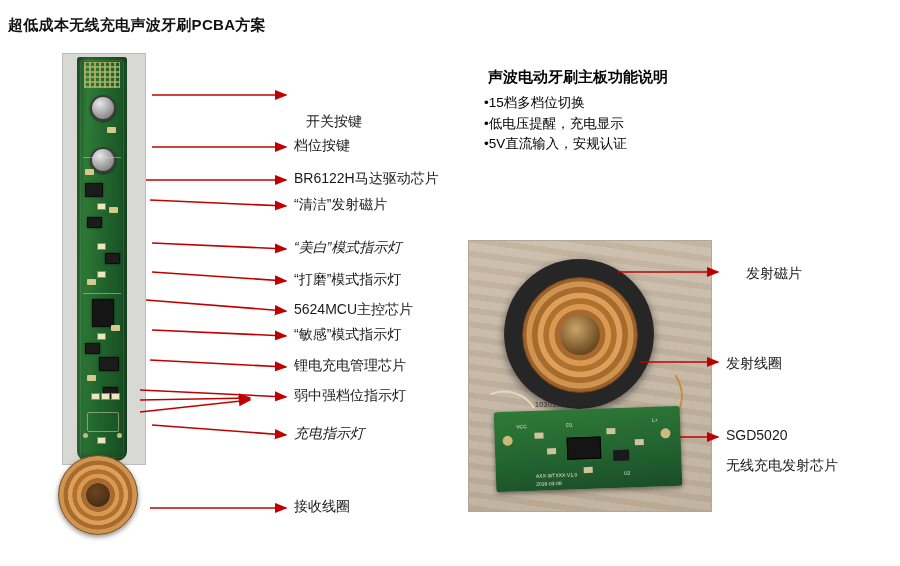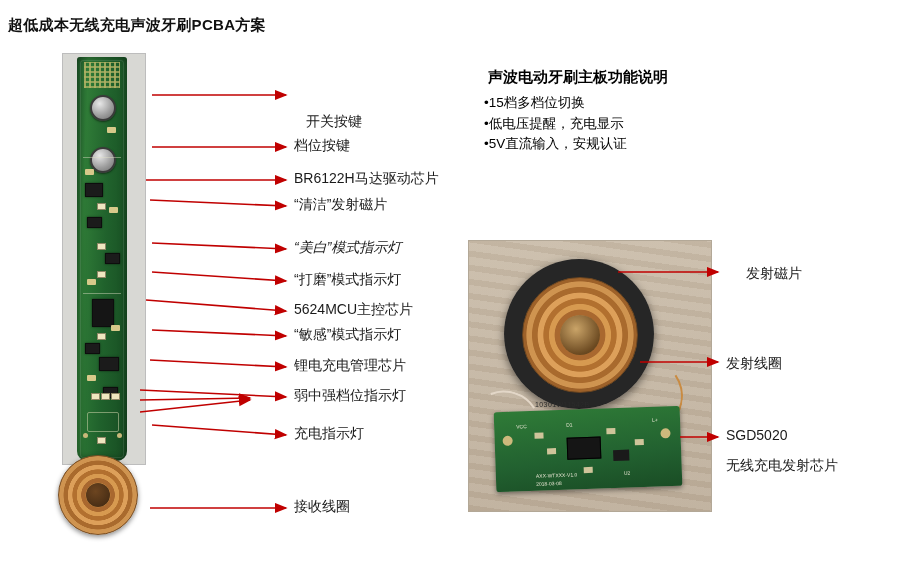--- a/index.html
+++ b/index.html
@@ -377,21 +377,21 @@
   <div class="label" style="left:306px; top:85px;margin-top:28px;">开关按键</div>
   <div class="label" style="left:294px; top:137px;">档位按键</div>
   <div class="label bold" style="left:294px; top:170px;">BR6122H马达驱动芯片</div>
   <div class="label" style="left:294px; top:196px;">“清洁”发射磁片</div>
   <div class="label" style="left:294px; top:239px;font-style:italic;">“美白”模式指示灯</div>
   <div class="label" style="left:294px; top:271px;">“打磨”模式指示灯</div>
   <div class="label bold" style="left:294px; top:301px;">5624MCU主控芯片</div>
   <div class="label" style="left:294px; top:326px;">“敏感”模式指示灯</div>
   <div class="label" style="left:294px; top:357px;">锂电充电管理芯片</div>
   <div class="label" style="left:294px; top:387px;">弱中强档位指示灯</div>
-  <div class="label" style="left:294px; top:425px;">充电指示灯</div>
+  <div class="label" style="left:294px; top:425px;font-style:italic;">充电指示灯</div>
   <div class="label bold" style="left:294px; top:498px;">接收线圈</div>
 
   <div class="label" style="left:726px; top:265px;margin-left:20px;">发射磁片</div>
   <div class="label" style="left:726px; top:355px;text-align:right;">发射线圈</div>
   <div class="label bold" style="left:726px; top:427px;">SGD5020</div>
   <div class="label" style="left:726px; top:457px;">无线充电发射芯片</div>
 
   <svg class="arrows" viewBox="0 0 900 566">
     <defs>
       <marker id="ah" markerWidth="9" markerHeight="9" refX="7" refY="3.2" orient="auto">

